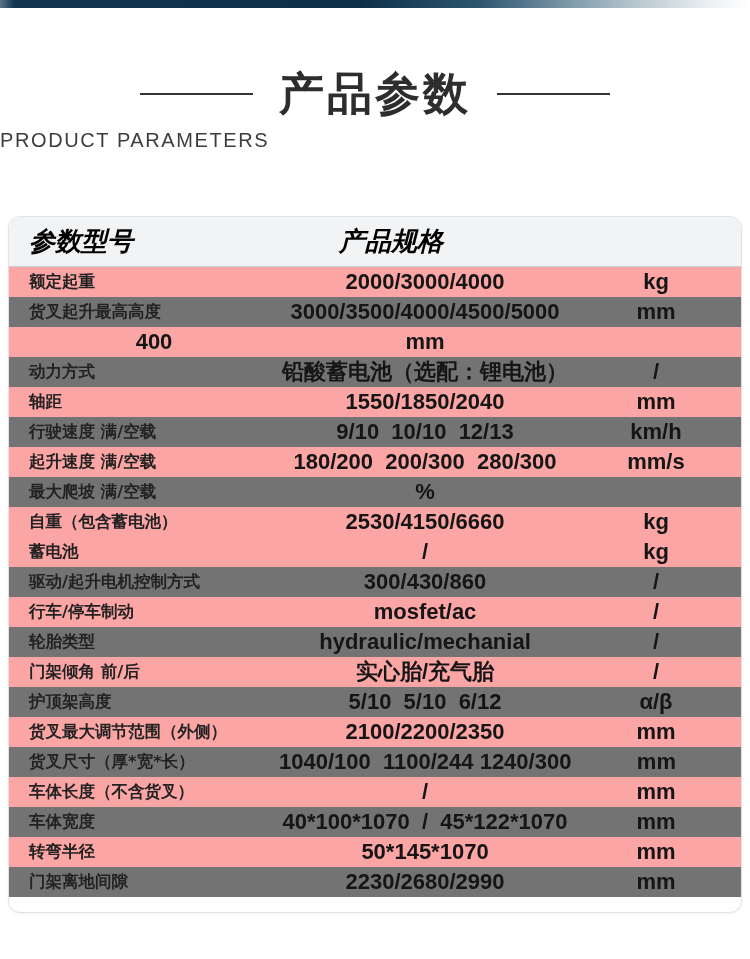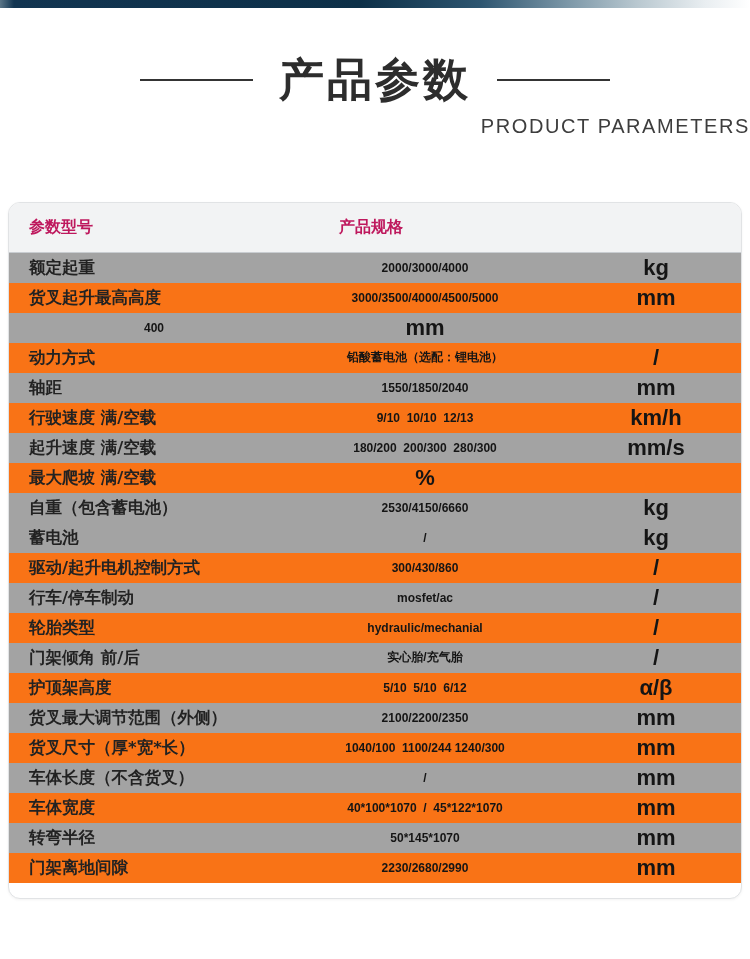--- a/index.html
+++ b/index.html
@@ -10,21 +10,21 @@
     font-family:"Liberation Sans","DejaVu Sans",sans-serif;
     color:#1f1f1f;
     overflow:hidden;
   }
   .topbar {
     height:8px; width:100%;
     background:linear-gradient(90deg,
       #5a7587 0px, #123551 14px, #0d3048 48%, #2d5570 64%,
       #7e99a9 76%, #b9c8d0 85%, #e9eef1 94%, #ffffff 100%);
   }
-  .title-block { margin-top:46px; text-align:right; }
+  .title-block { margin-top:60px; text-align:left; }
   .title-row { display:flex; align-items:center; justify-content:center; }
   .title-line { width:113px; height:2px; background:#343434; }
   .main-title {
     font-size:45px; font-weight:900; color:#2d2d2d;
     letter-spacing:3px; margin:0 26px; line-height:1.15;
     font-family:"DejaVu Sans","Liberation Sans",sans-serif;
   }
   .subtitle {
     margin-top:9px; font-size:20px; color:#3d3d3d;
     letter-spacing:1.6px; font-weight:400;
@@ -41,40 +41,41 @@
   .card-header {
     display:grid;
     grid-template-columns:310px 1fr;
     align-items:center;
     height:50px;
     padding-left:20px;
     background:#f2f3f4;
     border-bottom:1px solid #c9cdd1;
   }
   .col-title {
-    font-size:16px; font-weight:800; color:#be185d;
+    font-size:26px; font-weight:800; color:#000000;
     font-family:"DejaVu Sans","Liberation Sans",sans-serif;
+    font-style:italic;
   }
   .rows { width:100%; }
   .spec-row {
     display:grid;
     grid-template-columns:250px 1fr 170px;
     align-items:center;
     height:30px;
     padding-left:20px;
-    background:#a3a3a3;
-  }
-  .spec-row.striped { background:#f97316; }
+    background:#fca5a5;
+  }
+  .spec-row.striped { background:#737373; }
   .row-label {
     font-size:16.5px; font-weight:600; color:#222222;
     white-space:nowrap;
     font-family:"DejaVu Sans","Liberation Sans",sans-serif;
   }
   .row-value {
-    font-size:12px; font-weight:700; color:#151515;
+    font-size:22px; font-weight:700; color:#151515;
     text-align:center; white-space:pre;
     font-family:"Liberation Sans","DejaVu Sans",sans-serif;
   }
   .row-unit {
     font-size:22px; font-weight:700; color:#151515;
     text-align:center; white-space:pre;
     font-family:"Liberation Sans","DejaVu Sans",sans-serif;
   }
 </style>
 </head>

